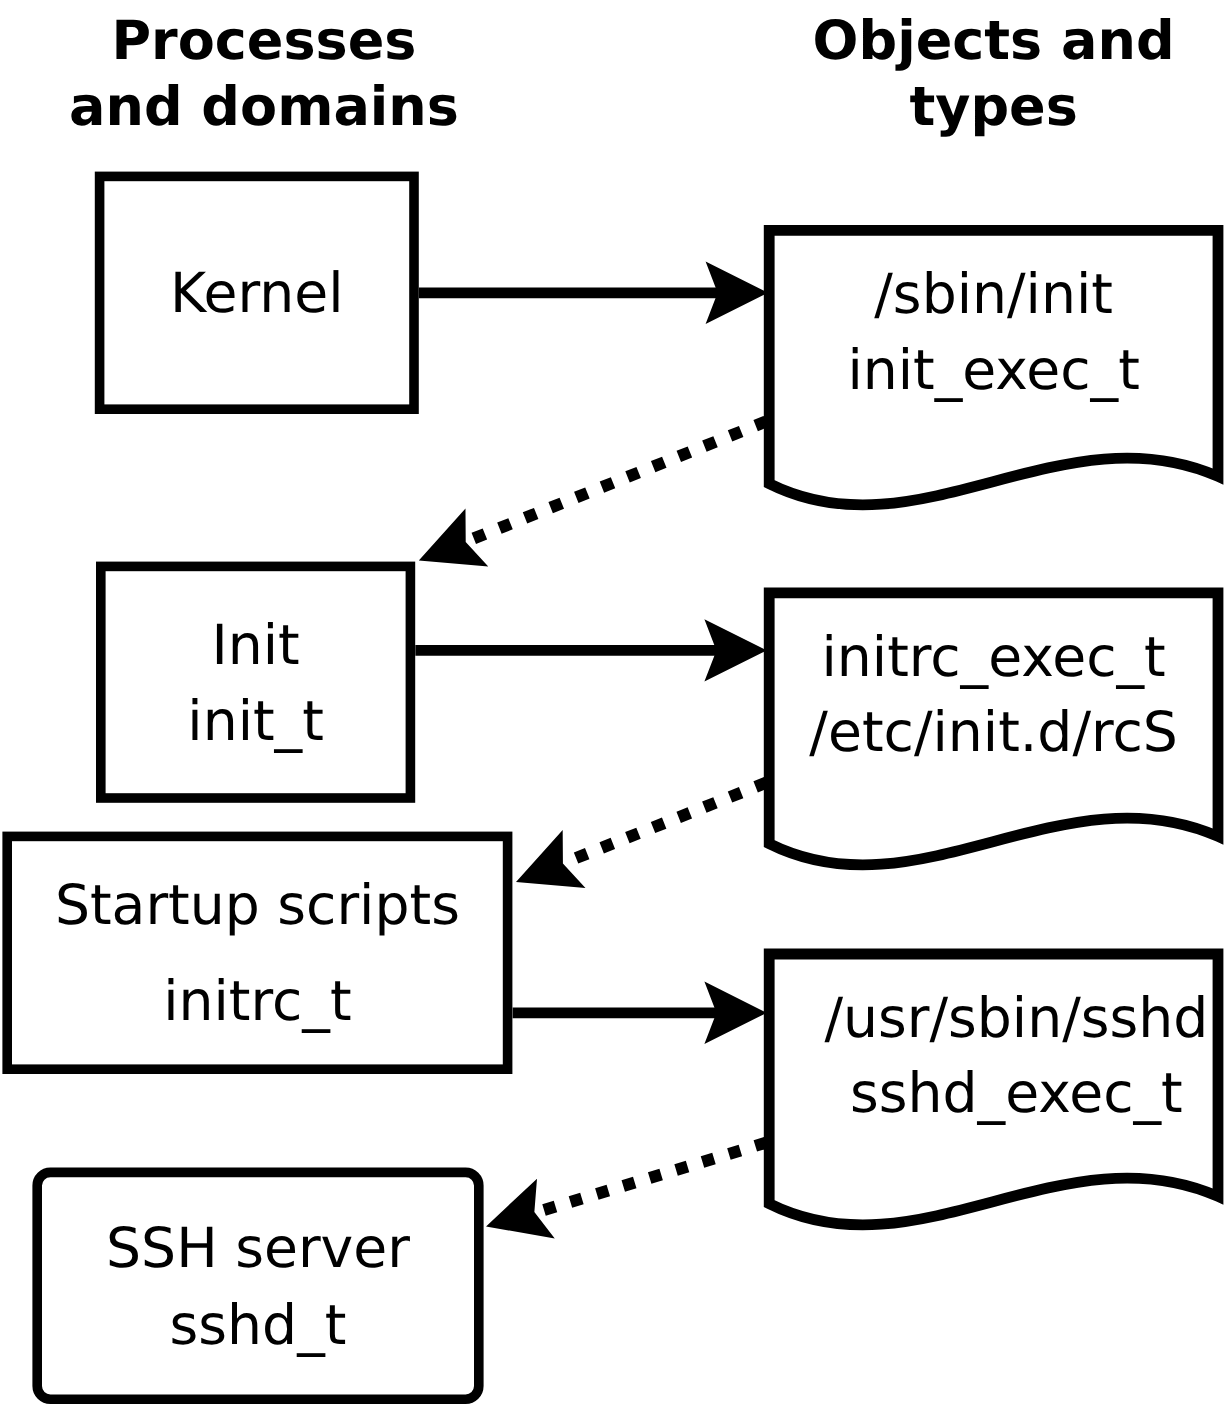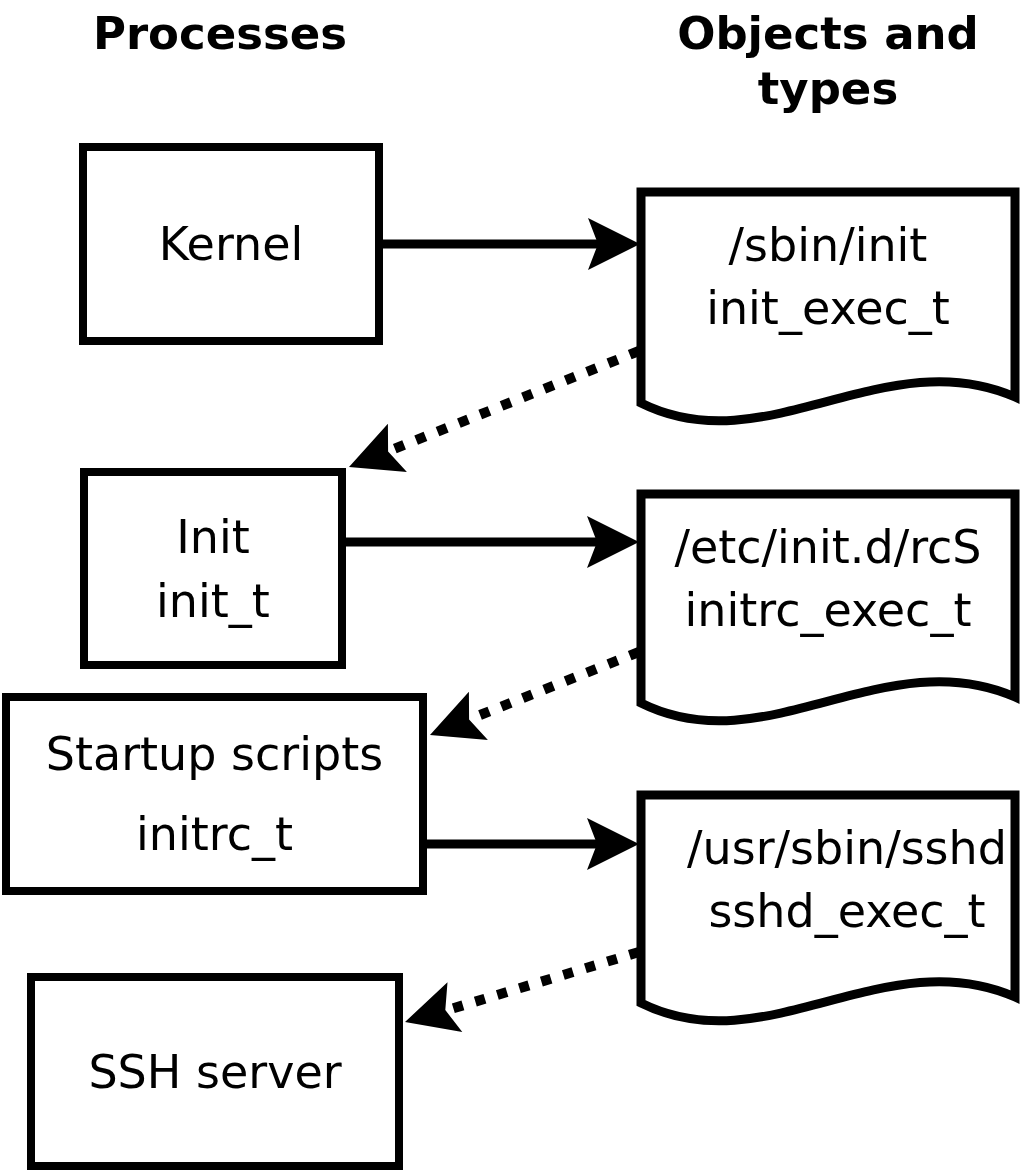--- a/index.html
+++ b/index.html
@@ -106,52 +106,54 @@
     </g>
 
     <g>
       <line x1="639" y1="952" x2="451" y2="1009" stroke="#000000" stroke-width="10" stroke-dasharray="10 13"></line>
       <polygon points="405,1022 447.5,982.3 445.3,1010 462.3,1032.1" fill="#000000"></polygon>
     </g>
   </svg>
 
   <div class="col-header" style="left:15px; top:6px; width:410px;">
     <div>Processes</div>
+    <div>and domains</div>
   </div>
   <div class="col-header" style="left:628px; top:6px; width:400px;">
     <div>Objects and</div>
     <div>types</div>
   </div>
 
-  <div class="proc-box" style="left:79px; top:143px; width:304px; height:202px;">
+  <div class="proc-box" style="left:79px; top:143px; width:270px; height:202px;">
     <div>Kernel</div>
   </div>
 
   <div class="proc-box" style="left:80px; top:420px; width:266px; height:201px;margin-top:48px;">
     <div>Init</div>
     <div>init_t</div>
   </div>
 
   <div class="proc-box" style="left:2px; top:693px; width:425px; height:202px;gap:16px;">
     <div>Startup scripts</div>
     <div>initrc_t</div>
   </div>
 
-  <div class="proc-box" style="left:27px; top:973px; width:376px; height:197px;">
+  <div class="proc-box" style="left:27px; top:973px; width:376px; height:197px;border-radius:15px;">
     <div>SSH server</div>
+    <div>sshd_t</div>
   </div>
 
   <div class="doc-text" style="left:641px; top:214px; width:374px;">
     <div>/sbin/init</div>
     <div>init_exec_t</div>
   </div>
 
   <div class="doc-text" style="left:641px; top:516px; width:374px;">
+    <div>initrc_exec_t</div>
     <div>/etc/init.d/rcS</div>
-    <div>initrc_exec_t</div>
   </div>
 
   <div class="doc-text" style="left:660px; top:817px; width:374px;">
     <div>/usr/sbin/sshd</div>
     <div>sshd_exec_t</div>
   </div>
 
 
 </div>
 

